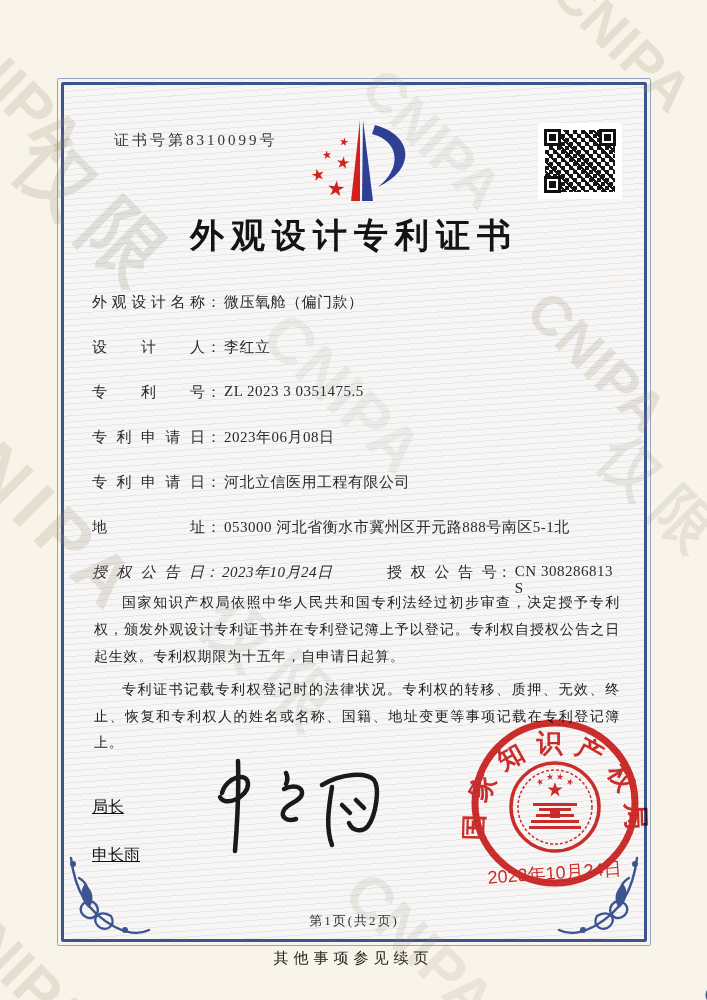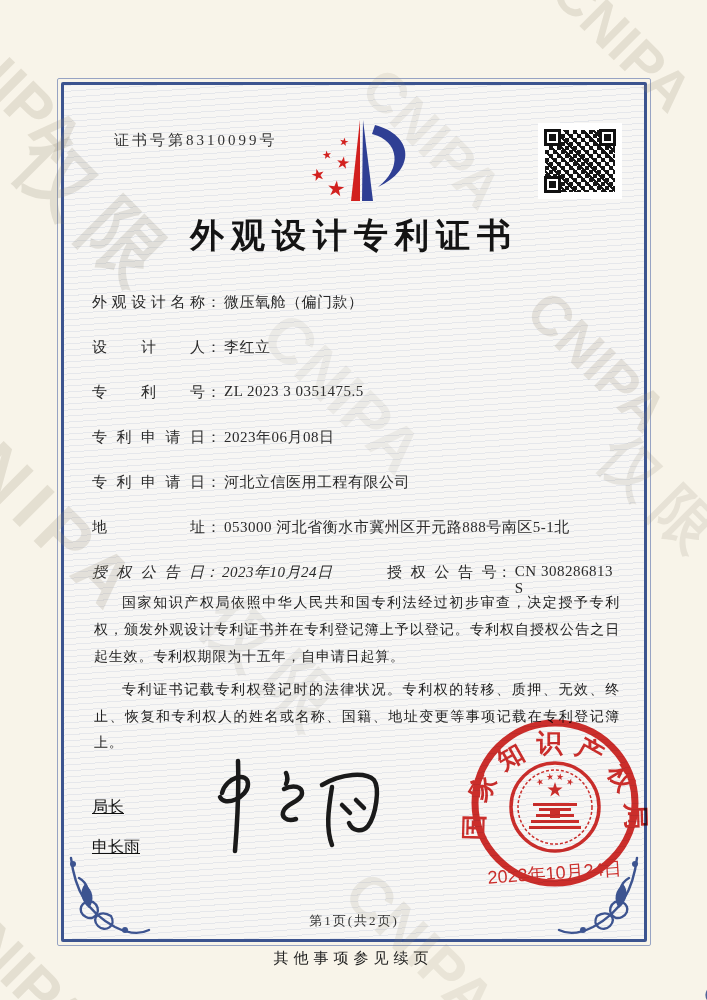--- a/index.html
+++ b/index.html
@@ -64,21 +64,21 @@
   .g-label{display:inline-block;width:112px;text-align:justify;text-align-last:justify;}
   
   .body-text{
     position:absolute;left:30px;right:24px;top:505px;
     font-size:14px;line-height:1.92;letter-spacing:0.8px;color:#1d1d1d;text-align:justify;
   }
   .body-text p{margin:0 0 6px 0;text-indent:2em;}
   
   .signer{position:absolute;left:28px;top:714px;font-family:"Liberation Sans","DejaVu Sans",sans-serif;
     font-size:16px;color:#111;line-height:1;text-decoration:underline;}
-  .signer .name{margin-top:24px;}
+  .signer .name{margin-top:32px;}
   .sig-svg{position:absolute;left:122px;top:668px;z-index:3;}
   
   .seal-svg{position:absolute;left:388px;top:618px;z-index:4;opacity:0.93;mix-blend-mode:multiply;}
   
   .page-note{position:absolute;left:0;right:0;bottom:9px;text-align:center;font-size:13px;letter-spacing:2px;color:#333;}
   .continuation{position:absolute;left:0;right:0;top:949px;text-align:center;font-size:15px;letter-spacing:5px;color:#222;z-index:3;}
   
   .flourish{position:absolute;bottom:1px;z-index:2;}
   .flourish.bl{left:1px;}
   .flourish.br{right:1px;transform:scaleX(-1);}

